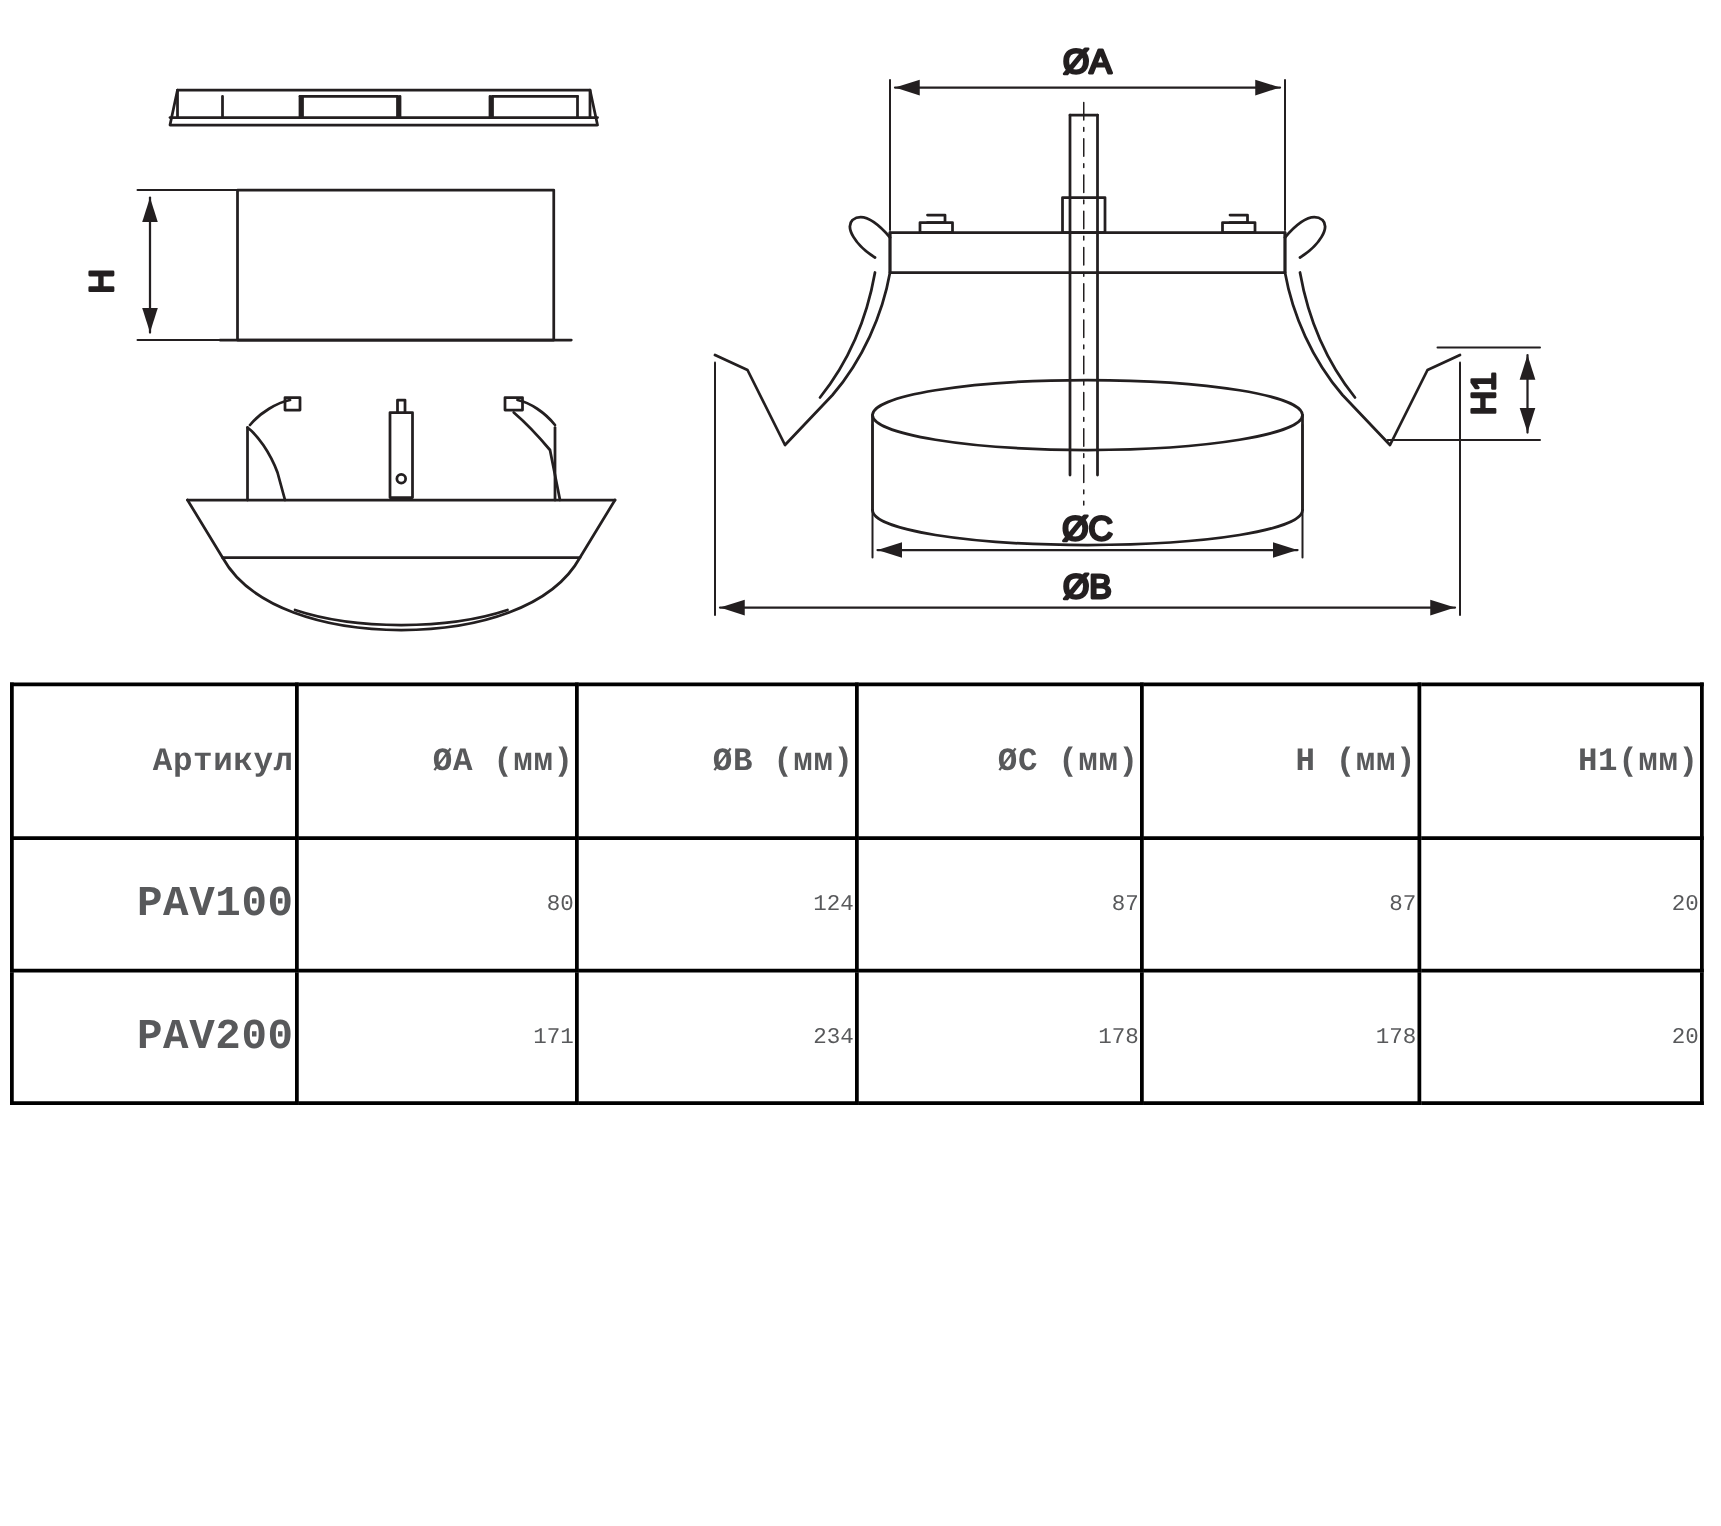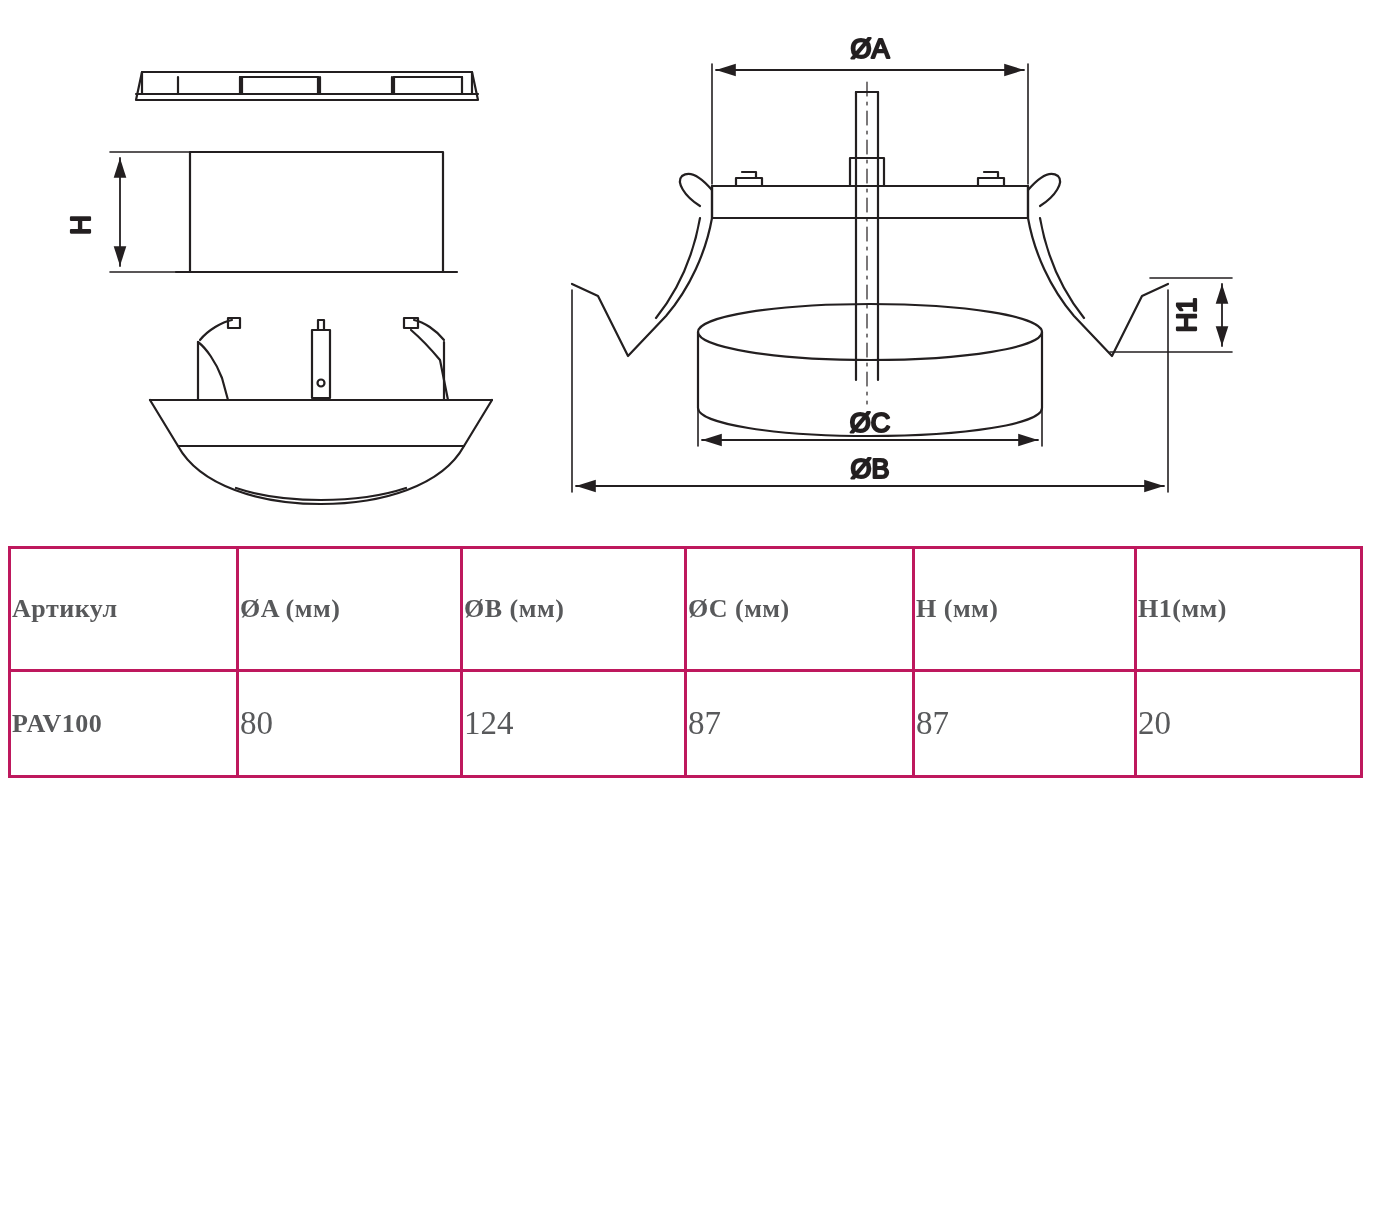--- a/index.html
+++ b/index.html
@@ -42,38 +42,38 @@
     left: 8px;
     top: 546px;
     width: 1357px;
   }
   table.spec {
     border-collapse: collapse;
     width: 1352px;
     table-layout: fixed;
   }
   table.spec th, table.spec td {
-    border: 3px solid #be185d;
-    text-align: left;
+    border: 3px solid #000000;
+    text-align: right;
     color: #58595b;
-    font-family: Liberation Serif, serif;
+    font-family: Liberation Mono, monospace;
   }
   table.spec th {
     height: 118px;
     font-size: 26px;
     font-weight: bold;
     letter-spacing: 0.5px;
   }
   table.spec td {
     height: 101px;
-    font-size: 33px;
+    font-size: 18px;
   }
   table.spec td.art {
     font-weight: bold;
-    font-size: 26px;
+    font-size: 34px;
     letter-spacing: 0.5px;
   }
   col.c0 { width: 228px; }
   col.c1 { width: 224px; }
   col.c2 { width: 224px; }
   col.c3 { width: 228px; }
   col.c4 { width: 222px; }
   col.c5 { width: 226px; }
 </style>
 </head>
@@ -216,17 +216,25 @@
       </thead>
       <tbody>
         <tr>
           <td class="art">PAV100</td>
           <td>80</td>
           <td>124</td>
           <td>87</td>
           <td>87</td>
           <td>20</td>
         </tr>
+        <tr>
+          <td class="art">PAV200</td>
+          <td>171</td>
+          <td>234</td>
+          <td>178</td>
+          <td>178</td>
+          <td>20</td>
+        </tr>
       </tbody>
     </table>
   </div>
 
 </div>
 
 </body></html>

